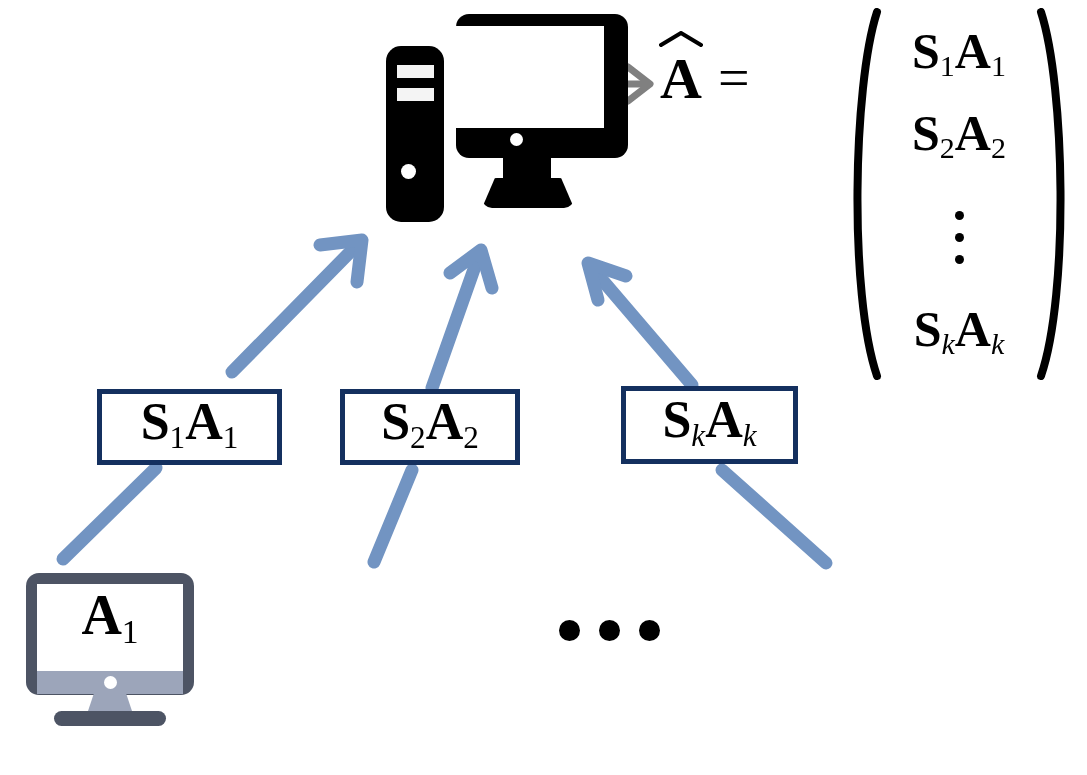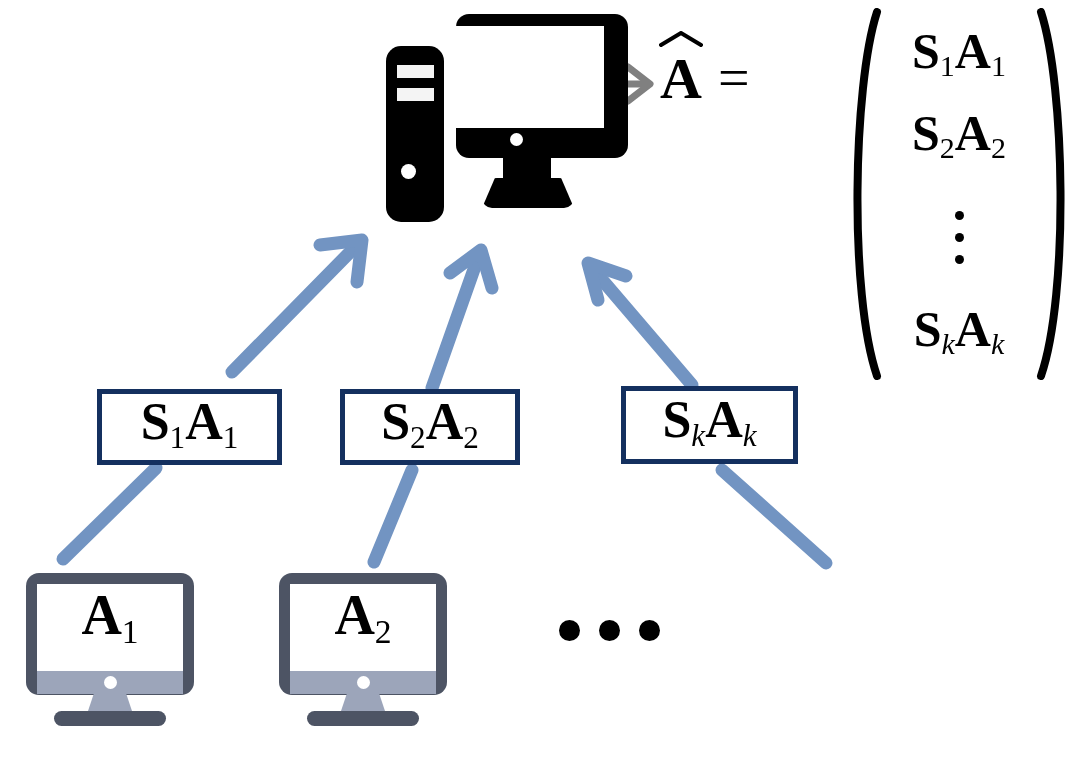--- a/index.html
+++ b/index.html
@@ -422,29 +422,20 @@
   <div class="client" style="left:26px; top:573px;">
     <div class="bezel">
       <div class="screen"></div>
       <div class="chin"></div>
     </div>
     <div class="neck"></div>
     <div class="base"></div>
     <div class="glyph"><span class="mb">A</span><span class="sub">1</span></div>
   </div>
 
-  <div class="client" style="left:279px; top:573px;">
-    <div class="bezel">
-      <div class="screen"></div>
-      <div class="chin"></div>
-    </div>
-    <div class="neck"></div>
-    <div class="base"></div>
-    <div class="glyph"><span class="mb">A</span><span class="sub">2</span></div>
-  </div>
 
 
   <div id="hdots">
     <i></i>
       <i></i>
       <i></i>
   </div>
 
 </div>
 

